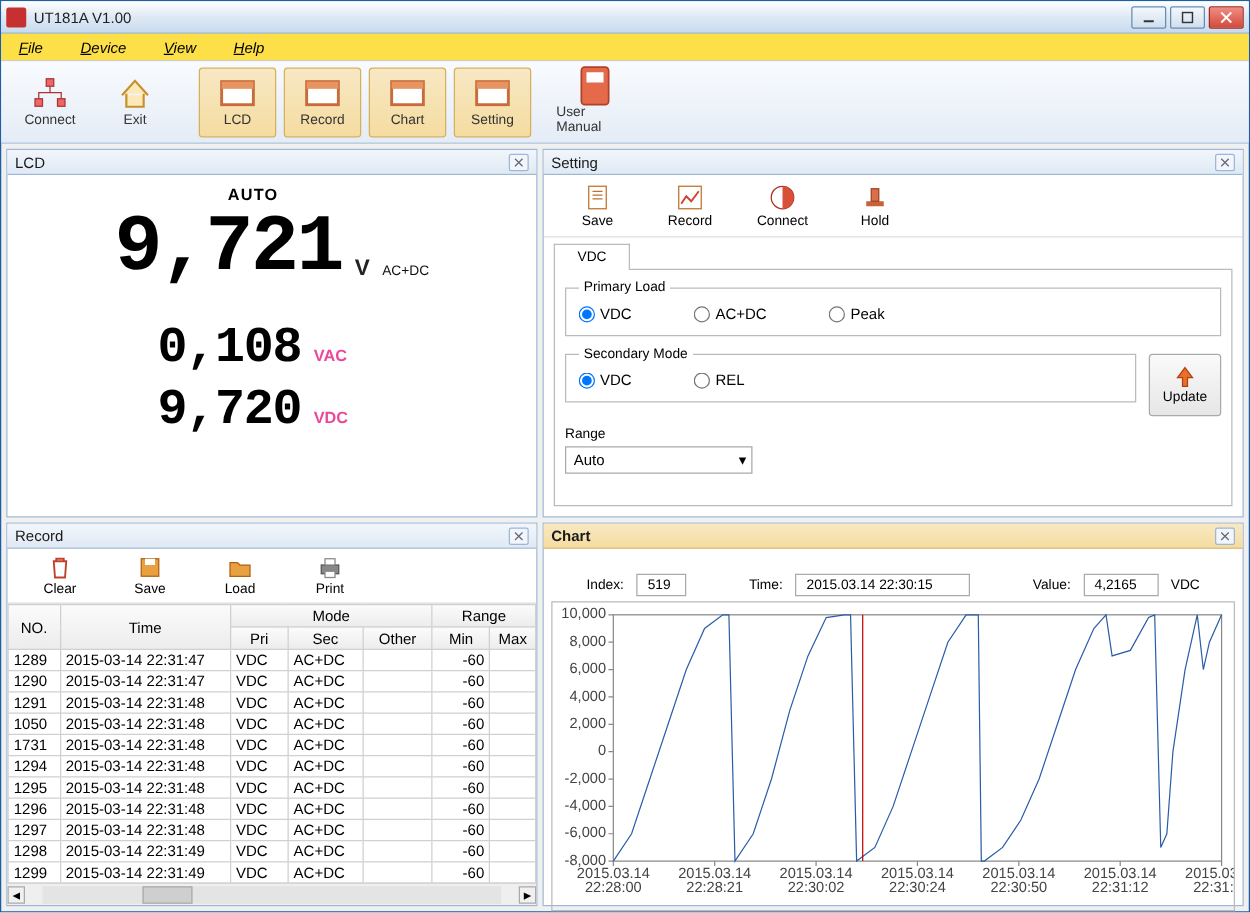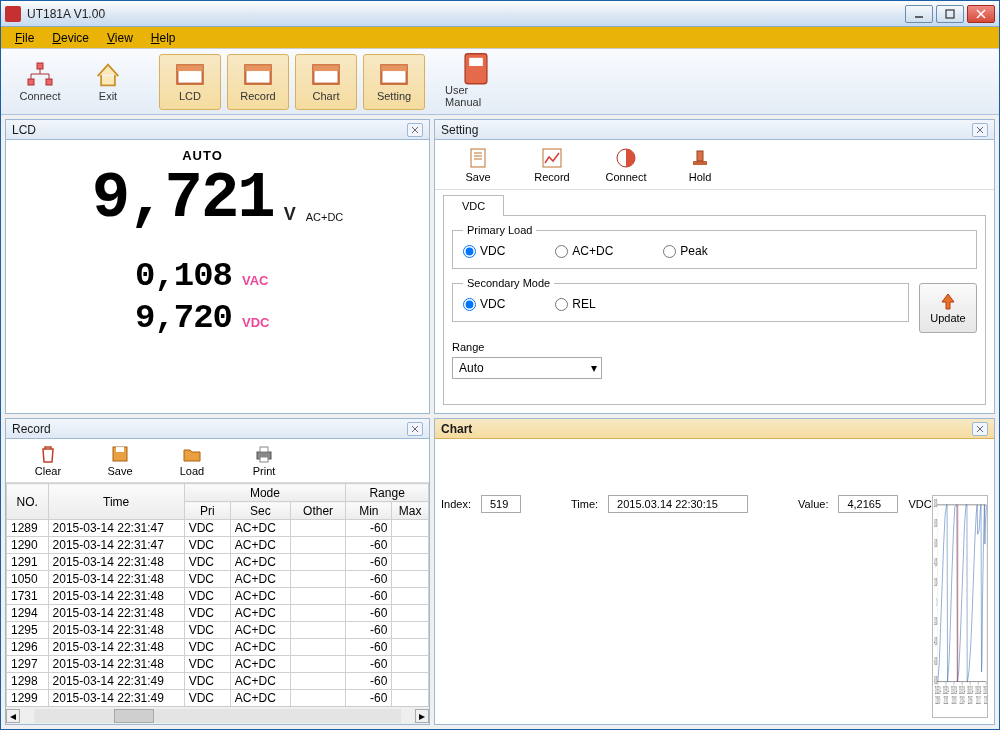--- a/index.html
+++ b/index.html
@@ -5,21 +5,21 @@
   * { box-sizing: border-box; margin: 0; padding: 0; font-family: "Segoe UI", Tahoma, sans-serif; font-size: 12px; }
   body { background: #e8e8e8; user-select: none; }
   .window { width: 1000px; height: 730px; border: 1px solid #1a5ea6; background: #f0f0f0; display: flex; flex-direction: column; }
   .titlebar { height: 26px; background: linear-gradient(#fdfefe, #dfe9f5 50%, #c7dbef); display: flex; align-items: center; padding: 0 4px; border-bottom: 1px solid #8ba9c8; }
   .titlebar .app-icon { width: 16px; height: 16px; background: #c73030; margin-right: 6px; border-radius: 2px; }
   .titlebar .title { flex: 1; color: #222; font-size: 12px; }
   .win-btns { display: flex; gap: 3px; }
   .win-btn { width: 28px; height: 18px; border: 1px solid #6a8bb2; border-radius: 2px; background: linear-gradient(#f4f8fc, #d0dfee); display:flex; align-items:center; justify-content:center; cursor:pointer; }
   .win-btn.close { background: linear-gradient(#f08d84, #d44a3a); border-color:#a52a1e; color:#fff; }
   .win-btn svg { width:10px; height:10px; }
-  .menubar { height: 22px; background: #eab308; display: flex; align-items: center; padding: 0 8px; gap: 6px; border-bottom: 1px solid #ccc; }
+  .menubar { height: 22px; background: #fde047; display: flex; align-items: center; padding: 0 8px; gap: 18px; border-bottom: 1px solid #ccc; font-style: italic; }
   .menubar .menu-item { padding: 2px 6px; cursor: pointer; }
   .menubar .menu-item u{ text-decoration: underline; }
   .toolbar { height: 66px; background: linear-gradient(#f9fbfe,#e4ecf6); display: flex; align-items: center; padding: 4px 8px; gap: 6px; border-bottom: 1px solid #adc3de; }
   .tool { display:flex; flex-direction:column; align-items:center; justify-content:center; width:62px; height:56px; cursor:pointer; border-radius:3px; }
   .tool .glyph { width:30px; height:26px; display:flex; align-items:center; justify-content:center; }
   .tool .lbl { font-size:11px; color:#333; margin-top:2px; }
   .tool.active { background: linear-gradient(#f7e8c4,#f5dca0); border:1px solid #d8b05b; }
   .content { flex:1; display:grid; grid-template-columns: 425px 1fr; grid-template-rows: 295px 1fr; gap:4px; padding:4px; min-height:0; }
   .panel { border:1px solid #9db7d4; background:#fff; display:flex; flex-direction:column; min-height:0; }
   .panel-hdr { height:20px; background: linear-gradient(#f2f6fc,#dfe9f4); border-bottom:1px solid #9db7d4; display:flex; align-items:center; padding:0 6px; font-size:11px; color:#1a1a1a; }
@@ -27,21 +27,21 @@
   .chart .panel-hdr { background: linear-gradient(#f8e9c4,#f5dca0); border-bottom-color:#d8b05b; font-weight:bold; }
   
   .lcd-body { flex:1; display:flex; flex-direction:column; align-items:center; padding: 8px 14px 28px; }
   .lcd-auto { align-self:center; font-weight:bold; font-size:13px; letter-spacing:1px; margin-left:-30px; }
   .lcd-main { display:flex; align-items:flex-end; gap:10px; }
   .seg-large { font-family:"DSEG7","Courier New",monospace; font-size:64px; font-weight:900; letter-spacing:-2px; color:#000; }
   .unit-main { font-size:18px; font-weight:bold; color:#222; margin-bottom:10px; }
   .unit-mode { font-size:11px; color:#111; margin-bottom:12px; }
   .lcd-sub { display:flex; flex-direction:column; align-items:flex-end; margin-top:22px; gap:4px; margin-right:26px;}
   .sub-row { display:flex; align-items:baseline; gap:10px; }
-  .seg-small { font-family:"DSEG7","Courier New",monospace; font-size:34px; font-weight:900; letter-spacing:-1px; }
+  .seg-small { font-family:"DSEG7","Courier New",monospace; font-size:40px; font-weight:900; letter-spacing:-1px; }
   .unit-sub { font-size:13px; color:#ec4899; font-weight:600; width:32px; text-align:left;}
   
   .setting-toolbar { height:50px; display:flex; align-items:center; gap:4px; padding:4px 8px; border-bottom:1px solid #ddd; }
   .setting-toolbar .stool { display:flex; flex-direction:column; align-items:center; width:70px; cursor:pointer; }
   .setting-toolbar .stool .g { width:22px; height:22px; }
   .setting-toolbar .stool .lbl { font-size:11px; margin-top:2px; }
   .setting-body { flex:1; padding:4px 8px 8px; display:flex; flex-direction:column; }
   .tabbar { display:flex; }
   .tab { padding:4px 18px; border:1px solid #bbb; border-bottom:none; background:#fff; font-size:11px; position:relative; top:1px; }
   .tabarea { border:1px solid #bbb; flex:1; padding:8px; display:flex; flex-direction:column; gap:8px; }
@@ -65,21 +65,21 @@
   .rec-table-wrap { flex:1; overflow:hidden; display:flex; flex-direction:column; }
   table.rec { border-collapse:collapse; width:100%; font-size:11px;}
   table.rec th, table.rec td { border:1px solid #d0d0d0; padding:1px 4px; background:#fff; text-align:center;}
   table.rec th { background:linear-gradient(#fbfbfb,#ececec); font-weight:normal; height:18px;}
   table.rec td { text-align:left; height:16px;}
   .hscroll { height:18px; background:#efefef; border-top:1px solid #ccc; display:flex; align-items:center;}
   .hscroll .track{flex:1; height:14px; background:#e4e4e4; margin:0 14px; position:relative;}
   .hscroll .thumb{position:absolute;left:80px;width:40px;height:14px;background:#cfcfcf;border:1px solid #aaa;}
   .hscroll .arr{width:14px;height:14px;border:1px solid #aaa;background:#f0f0f0;display:flex;align-items:center;justify-content:center;}
   
-  .chart-body { flex:1; display:flex; flex-direction:row; padding:20px 6px 6px; min-height:0;margin-top:32px;}
+  .chart-body { flex:1; display:flex; flex-direction:column; padding:20px 6px 6px; min-height:0;}
   .chart-info { height:26px; display:flex; align-items:center; gap:10px; justify-content:center;}
   .chart-info .lbl{font-size:11px;}
   .chart-info .box{border:1px solid #aaa; padding:2px 8px; font-size:11px; background:#fff; min-width:40px;}
   .plot-area { flex:1; border:1px solid #bbb; margin-top:4px;}
   .plot-area svg { width:100%; height:100%; }
   .cursor-line { stroke:#c00000; stroke-width:1;}
   .trace { stroke:#2a5ca8; stroke-width:1; fill:none; }
 </style>
 </head>
 <body>

